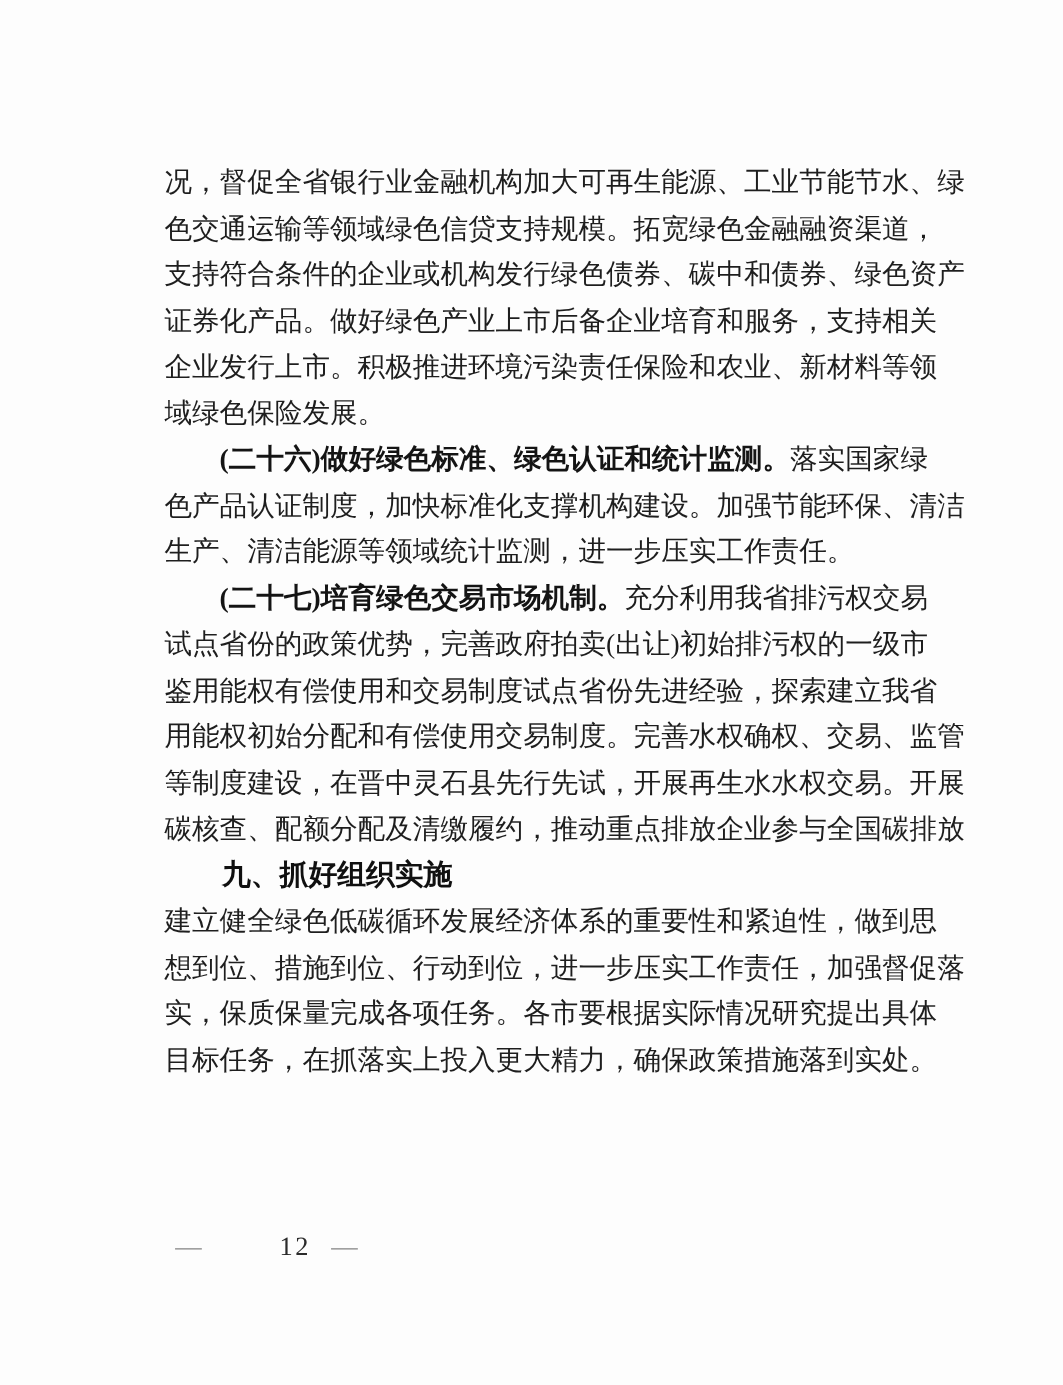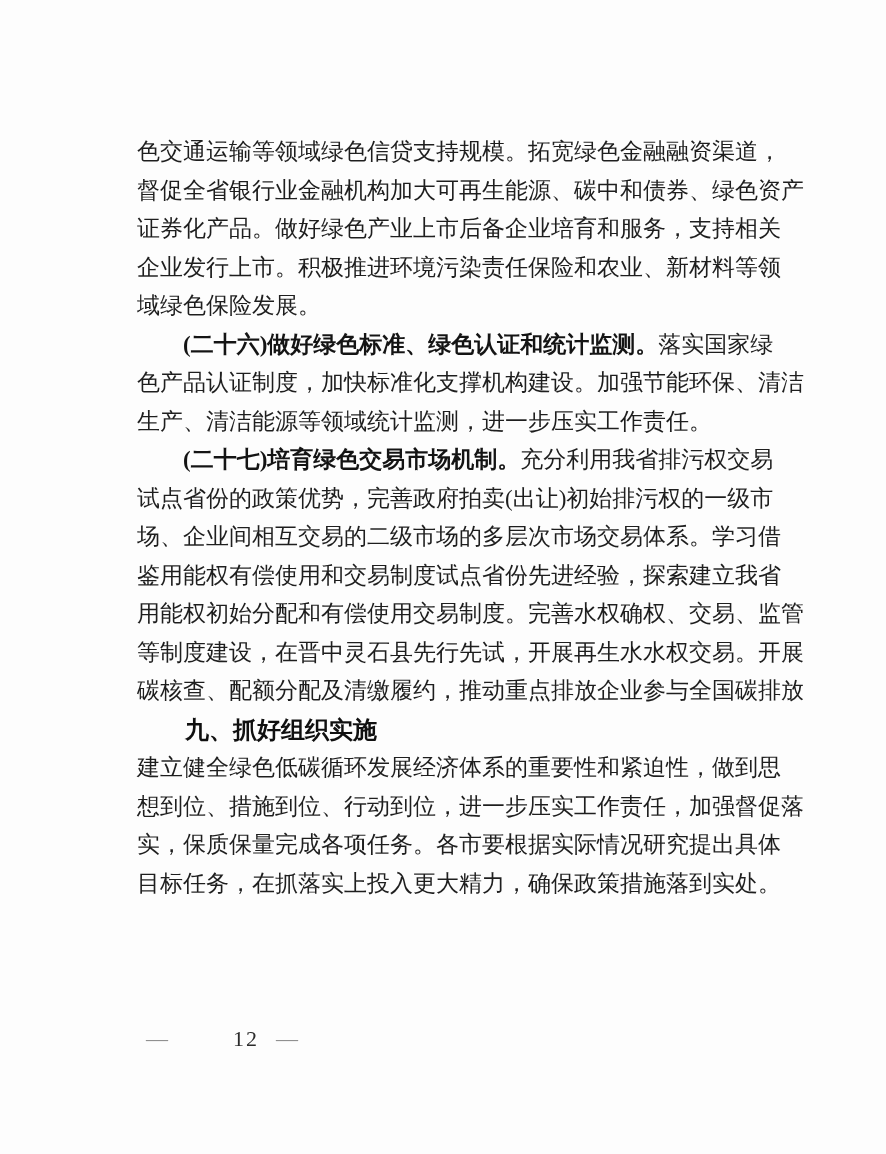--- a/index.html
+++ b/index.html
@@ -71,33 +71,33 @@
     margin-left: 48px;
   }
 </style>
 </head>
 <body>
 
 <div class="page">
 
   <div class="text-block">
 
+    <div class="line">况，督促全省银行业金融机构加大可再生能源、工业节能节水、绿</div>
     <div class="line">色交通运输等领域绿色信贷支持规模。拓宽绿色金融融资渠道，</div>
-    <div class="line">督促全省银行业金融机构加大可再生能源、碳中和债券、绿色资产</div>
+    <div class="line">支持符合条件的企业或机构发行绿色债券、碳中和债券、绿色资产</div>
     <div class="line">证券化产品。做好绿色产业上市后备企业培育和服务，支持相关</div>
     <div class="line">企业发行上市。积极推进环境污染责任保险和农业、新材料等领</div>
     <div class="line end">域绿色保险发展。</div>
 
     <div class="line indent"><span class="b">(二十六)做好绿色标准、绿色认证和统计监测。</span><span>落实国家绿</span></div>
     <div class="line">色产品认证制度，加快标准化支撑机构建设。加强节能环保、清洁</div>
     <div class="line end">生产、清洁能源等领域统计监测，进一步压实工作责任。</div>
 
     <div class="line indent"><span class="b">(二十七)培育绿色交易市场机制。</span><span>充分利用我省排污权交易</span></div>
     <div class="line">试点省份的政策优势，完善政府拍卖(出让)初始排污权的一级市</div>
-    <div class="line">场、企业间相互交易的二级市场的多层次市场交易体系。学习借</div>
     <div class="line">鉴用能权有偿使用和交易制度试点省份先进经验，探索建立我省</div>
     <div class="line">用能权初始分配和有偿使用交易制度。完善水权确权、交易、监管</div>
     <div class="line">等制度建设，在晋中灵石县先行先试，开展再生水水权交易。开展</div>
     <div class="line">碳核查、配额分配及清缴履约，推动重点排放企业参与全国碳排放</div>
 
     <div class="line heading indent">九、抓好组织实施</div>
 
     <div class="line">建立健全绿色低碳循环发展经济体系的重要性和紧迫性，做到思</div>
     <div class="line">想到位、措施到位、行动到位，进一步压实工作责任，加强督促落</div>
     <div class="line">实，保质保量完成各项任务。各市要根据实际情况研究提出具体</div>

